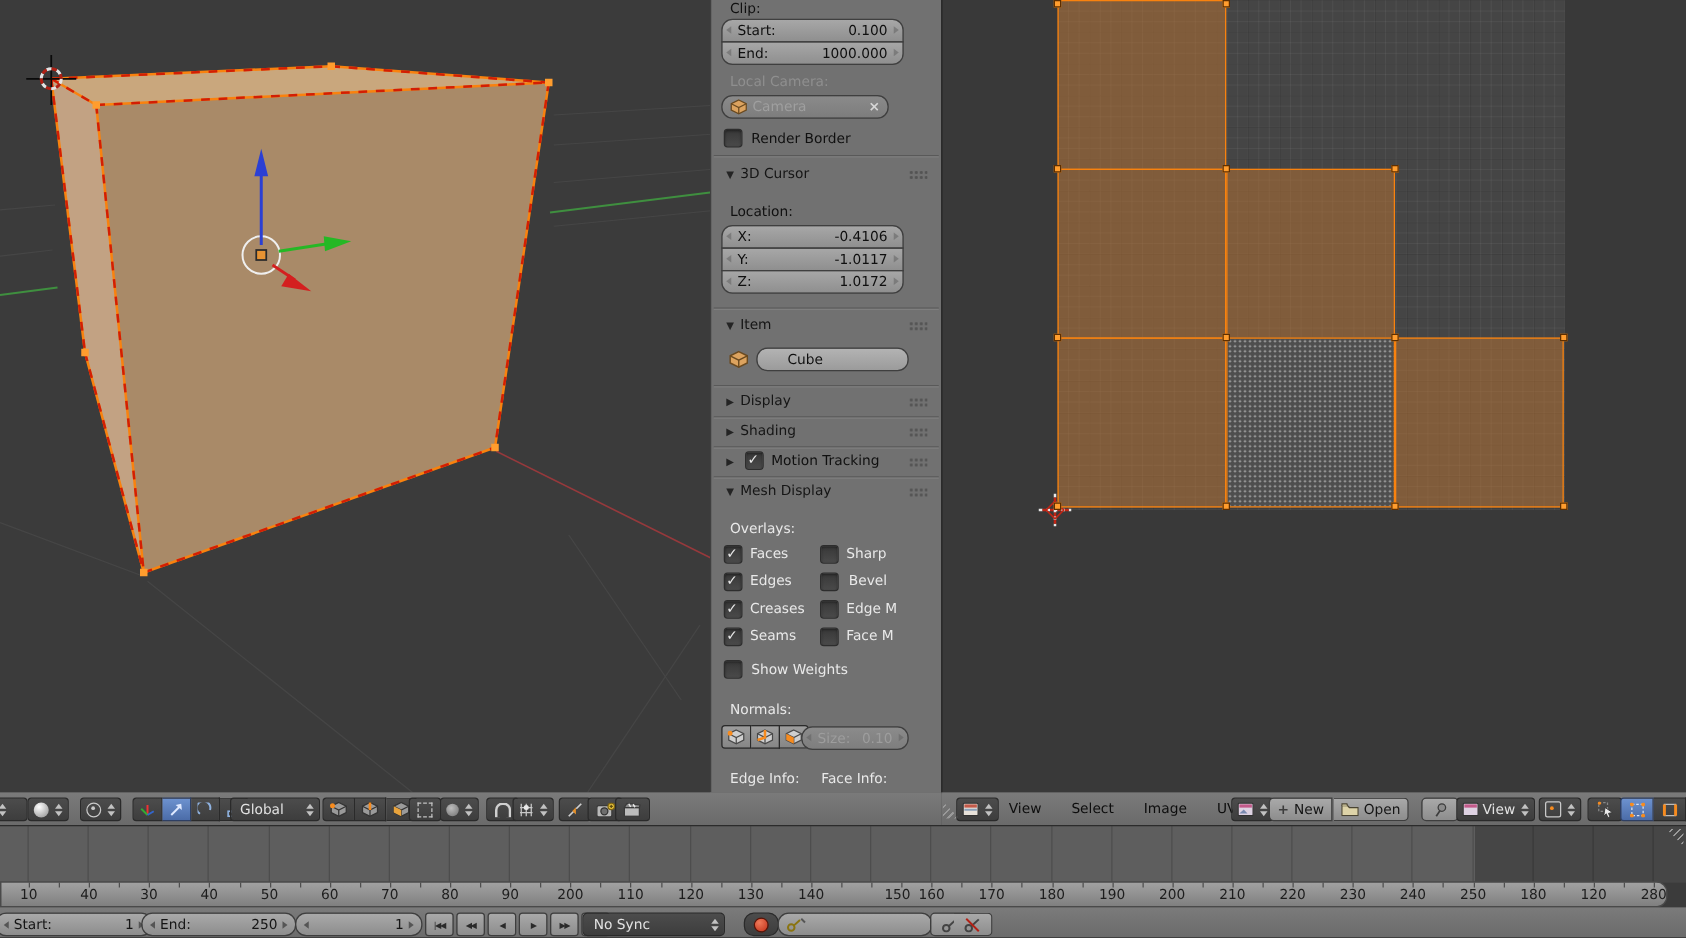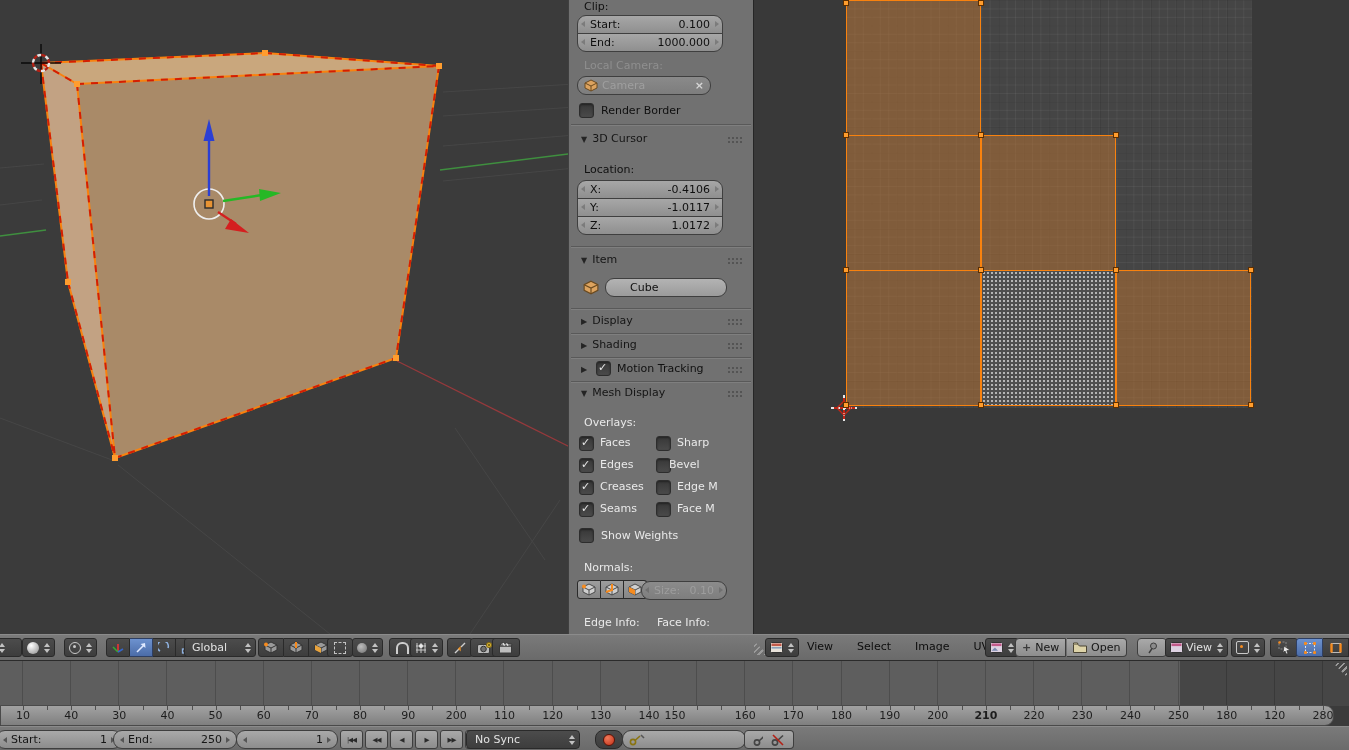--- a/index.html
+++ b/index.html
@@ -243,21 +243,21 @@
         <span style="position: relative; height: 13px; display: block;">
           <span class="cb" style="left: 0px; top: 0px;"></span>
           <span class="cb-label" style="position: absolute; left: 21px; top: 0px; color: rgb(233, 233, 233); white-space: nowrap;">Sharp</span>
         </span>
         <span style="position: relative; height: 13px; display: block;">
           <span class="cb checked" style="left: 0px; top: 0px;"></span>
           <span class="cb-label" style="position: absolute; left: 21px; top: 0px; color: rgb(233, 233, 233); white-space: nowrap;">Edges</span>
         </span>
         <span style="position: relative; height: 13px; display: block;">
           <span class="cb" style="left: 0px; top: 0px;"></span>
-          <span class="cb-label" style="position: absolute; left: 13px; top: 0px; color: rgb(233, 233, 233); white-space: nowrap;">Bevel</span>
+          <span class="cb-label" style="position: absolute; left: 23px; top: 0px; color: rgb(233, 233, 233); white-space: nowrap;">Bevel</span>
         </span>
         <span style="position: relative; height: 13px; display: block;">
           <span class="cb checked" style="left: 0px; top: 0px;"></span>
           <span class="cb-label" style="position: absolute; left: 21px; top: 0px; color: rgb(233, 233, 233); white-space: nowrap;">Creases</span>
         </span>
         <span style="position: relative; height: 13px; display: block;">
           <span class="cb" style="left: 0px; top: 0px;"></span>
           <span class="cb-label" style="position: absolute; left: 21px; top: 0px; color: rgb(233, 233, 233); white-space: nowrap;">Edge M</span>
         </span>
         <span style="position: relative; height: 13px; display: block;">
@@ -594,27 +594,27 @@
       <span class="ruler-num" style="left: 194.592px;">50</span>
       <span class="ruler-num" style="left: 242.74px;">60</span>
       <span class="ruler-num" style="left: 290.888px;">70</span>
       <span class="ruler-num" style="left: 339.036px;">80</span>
       <span class="ruler-num" style="left: 387.184px;">90</span>
       <span class="ruler-num" style="left: 435.332px;">200</span>
       <span class="ruler-num" style="left: 483.48px;">110</span>
       <span class="ruler-num" style="left: 531.628px;">120</span>
       <span class="ruler-num" style="left: 579.776px;">130</span>
       <span class="ruler-num" style="left: 627.924px;">140</span>
-      <span class="ruler-num" style="left: 654px;">150</span>
+      <span class="ruler-num" style="left: 697px;">150</span>
       <span class="ruler-num" style="left: 724.22px;">160</span>
       <span class="ruler-num" style="left: 772.368px;">170</span>
       <span class="ruler-num" style="left: 820.516px;">180</span>
       <span class="ruler-num" style="left: 868.664px;">190</span>
       <span class="ruler-num" style="left: 916.812px;">200</span>
-      <span class="ruler-num" style="left: 964.96px; font-weight: bold;">210</span>
+      <span class="ruler-num" style="left: 964.96px;">210</span>
       <span class="ruler-num" style="left: 1013.11px;">220</span>
       <span class="ruler-num" style="left: 1061.26px;">230</span>
       <span class="ruler-num" style="left: 1109.4px;">240</span>
       <span class="ruler-num" style="left: 1157.55px;">250</span>
       <span class="ruler-num" style="left: 1205.7px;">180</span>
       <span class="ruler-num" style="left: 1253.85px;">120</span>
       <span class="ruler-num" style="left: 1302px;">280</span>
       <span class="ruler-tick" style="left: 22px;"></span>
       <span class="ruler-tick" style="left: 46.074px;"></span>
       <span class="ruler-tick" style="left: 70.148px;"></span>

